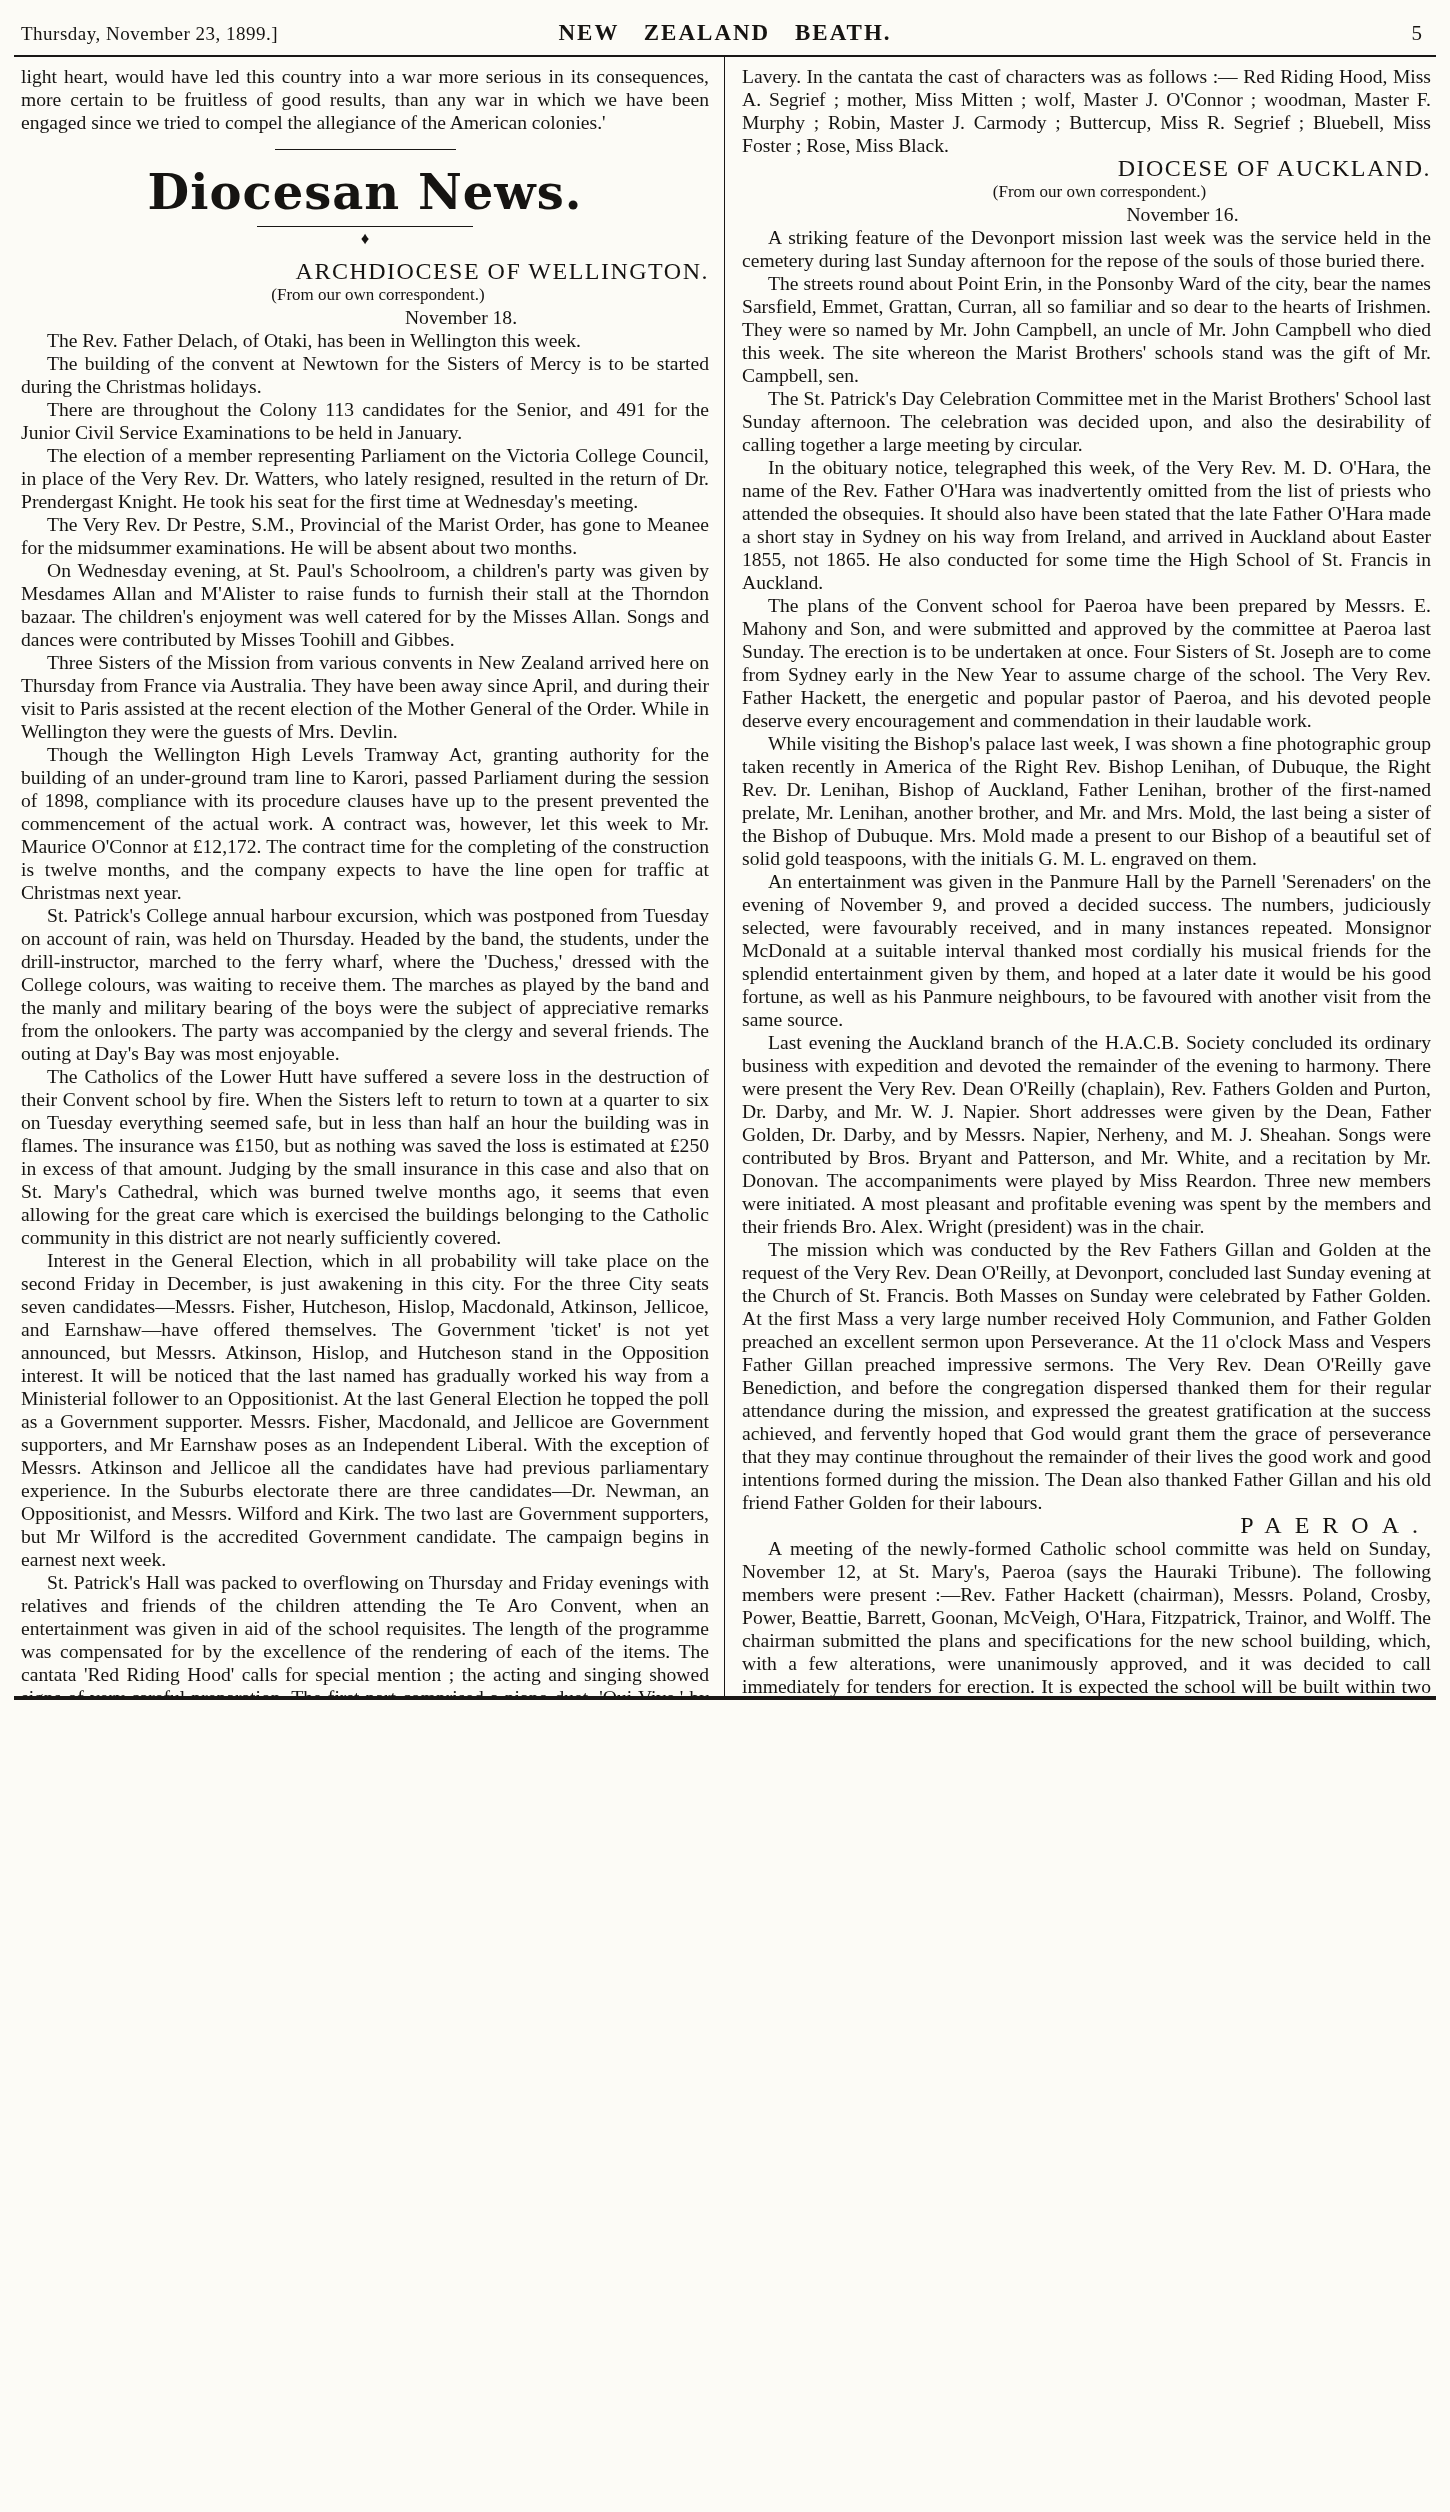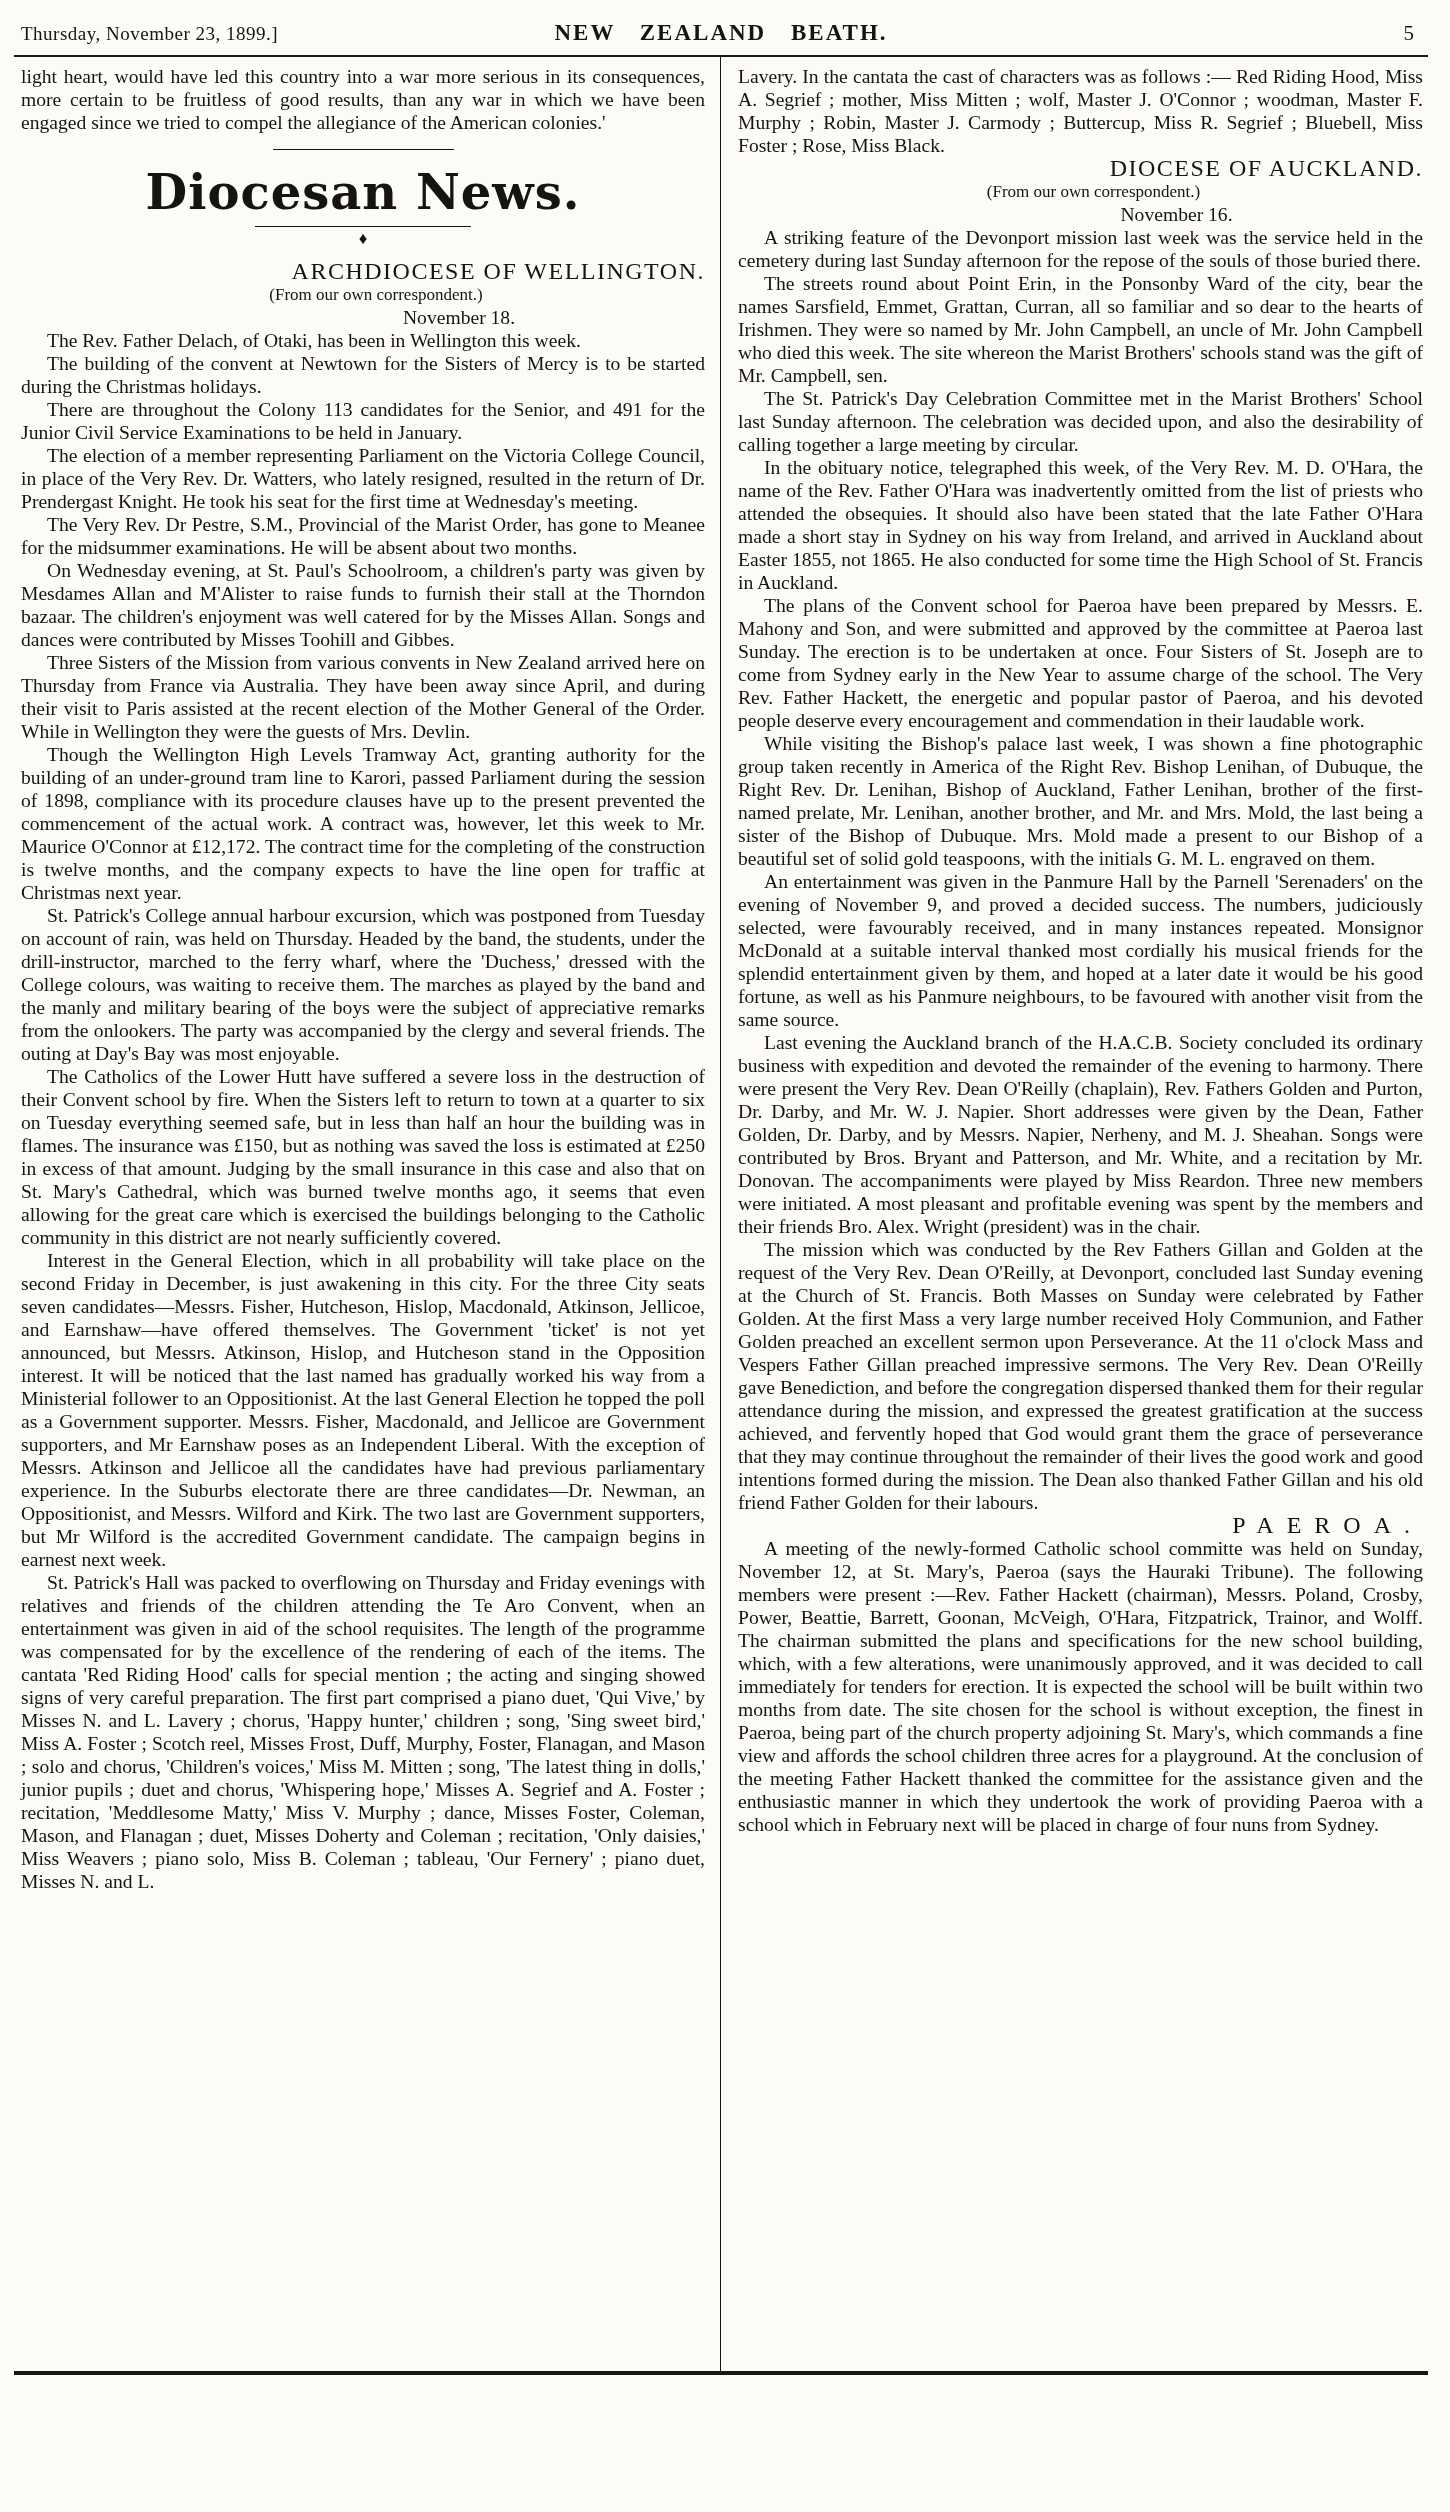--- a/index.html
+++ b/index.html
@@ -5,21 +5,21 @@
 <style>
   * { box-sizing: border-box; }
   html, body { margin: 0; padding: 0; background: #d8d5cc; }
   .page {
     width: 1450px;
     height: 2512px;
     margin: 0 auto;
     background: #fcfbf6;
     color: #161412;
     font-family: "Liberation Serif", serif;
-    padding: 17px 22px 0 14px;
+    padding: 17px 14px 0 14px;
     overflow: hidden;
     position: relative;
   }
   
   .header {
     display: grid;
     grid-template-columns: 1fr auto 1fr;
     align-items: baseline;
     padding: 3px 7px 9px 7px;
   }
@@ -30,21 +30,21 @@
     letter-spacing: 2px;
     word-spacing: 17px;
     text-align: center;
   }
   .page-num { font-size: 21px; text-align: right; padding-right: 7px; }
   .header-rule { border: 0; border-top: 2px solid #191715; margin: 0; }
 
   
   .columns {
     display: flex;
-    height: 2314px;
+    height: 1639px;
     overflow: hidden;
   }
   .col {
     width: 50%;
     padding: 8px 15px 0 7px;
     font-size: 19.6px;
     line-height: 23px;
     text-align: justify;
   }
   .col-left { border-right: 1.5px solid #191715; }

